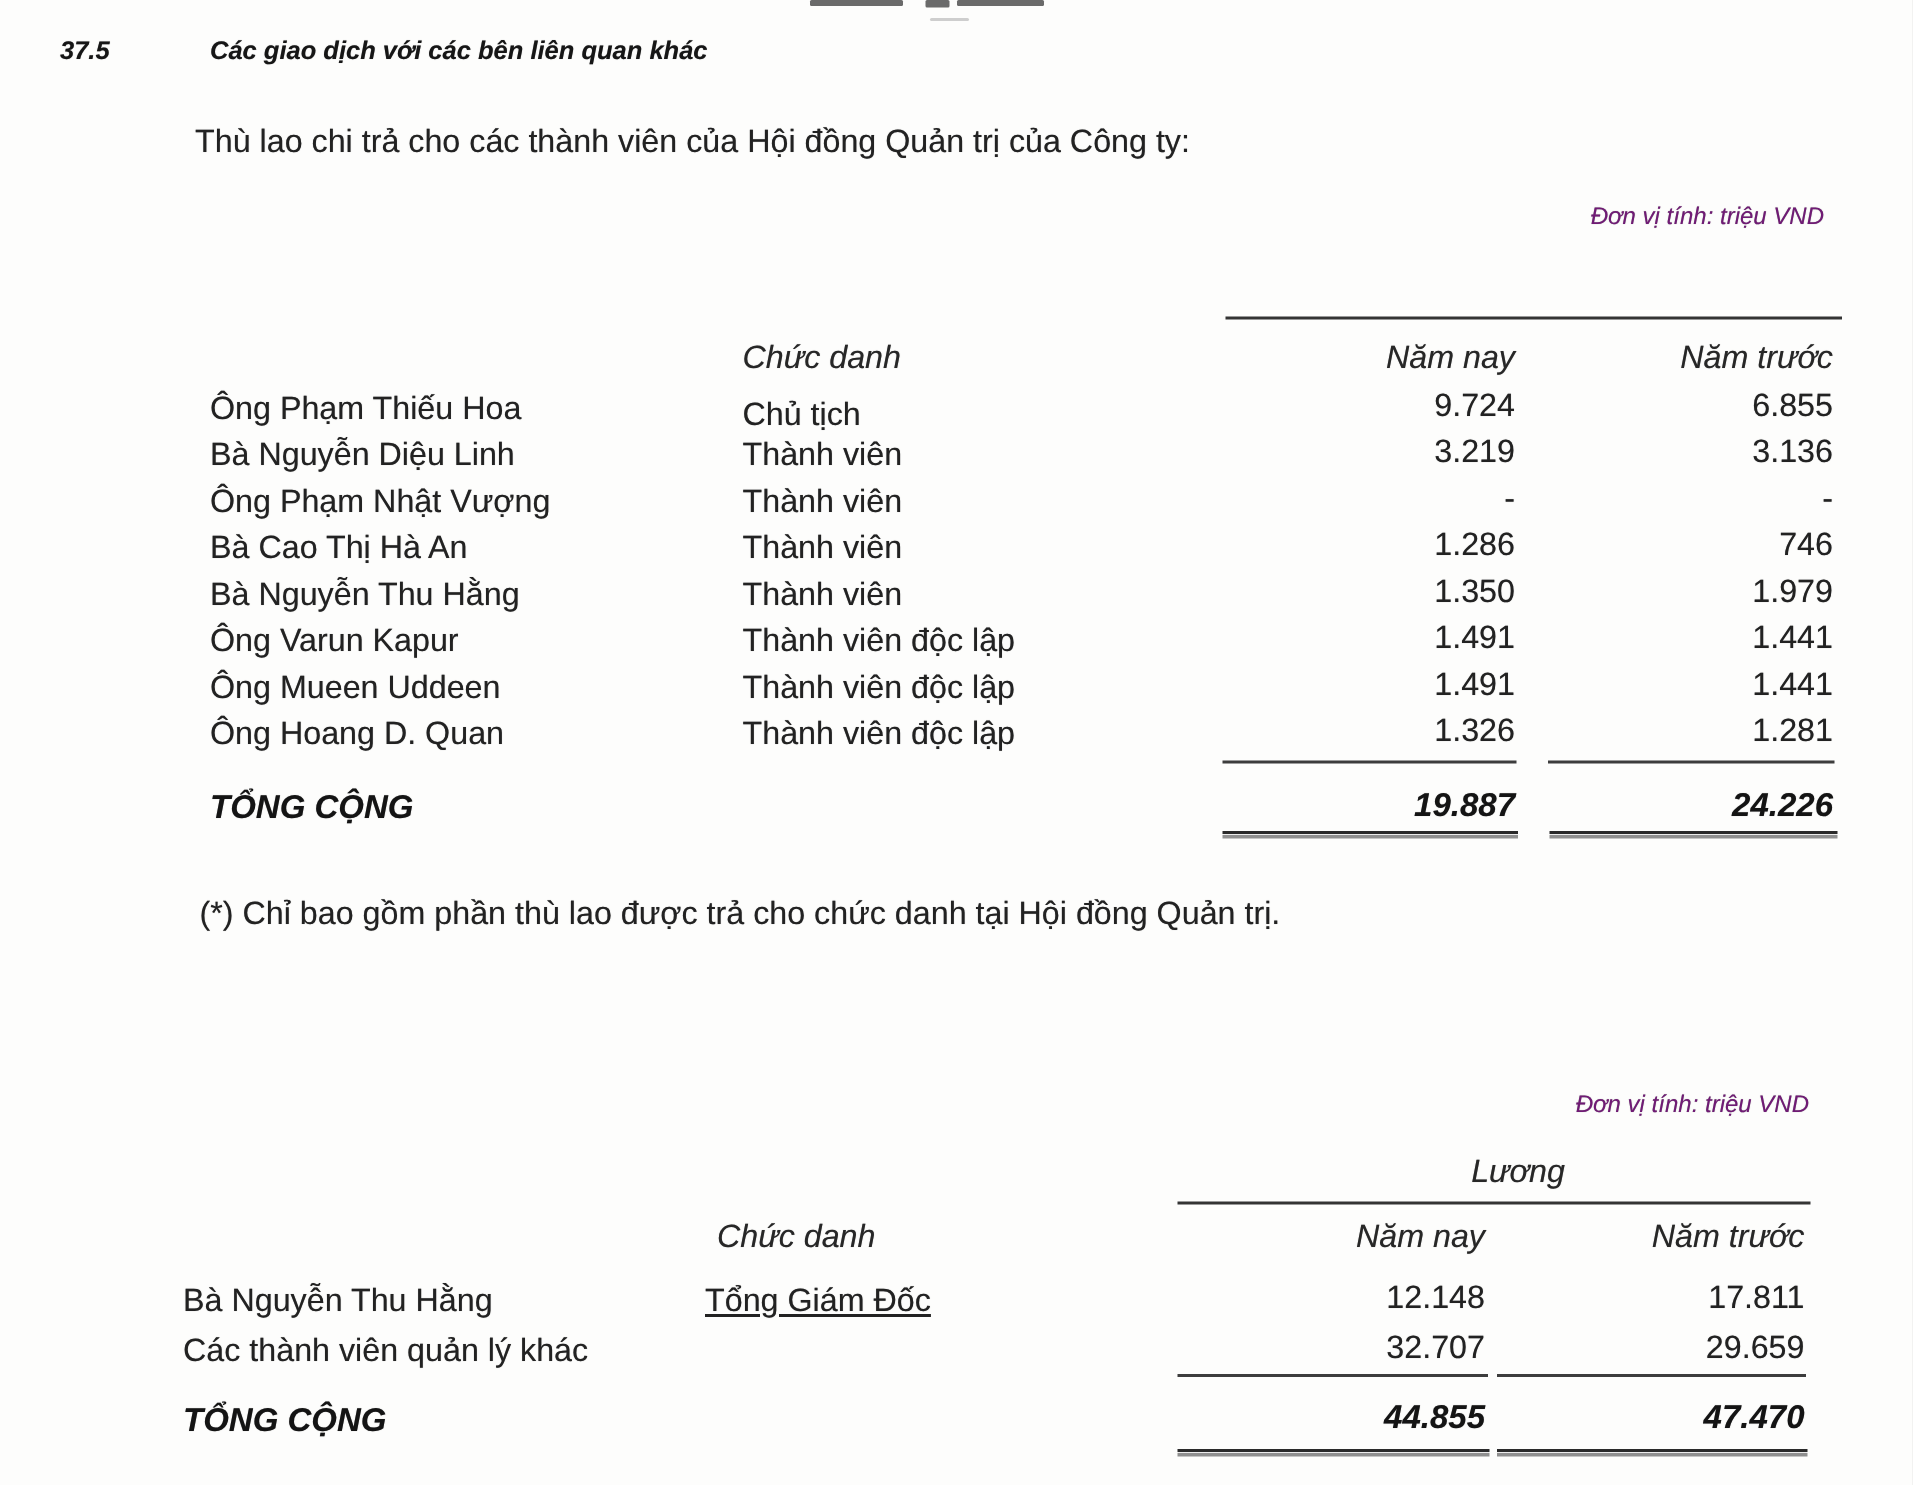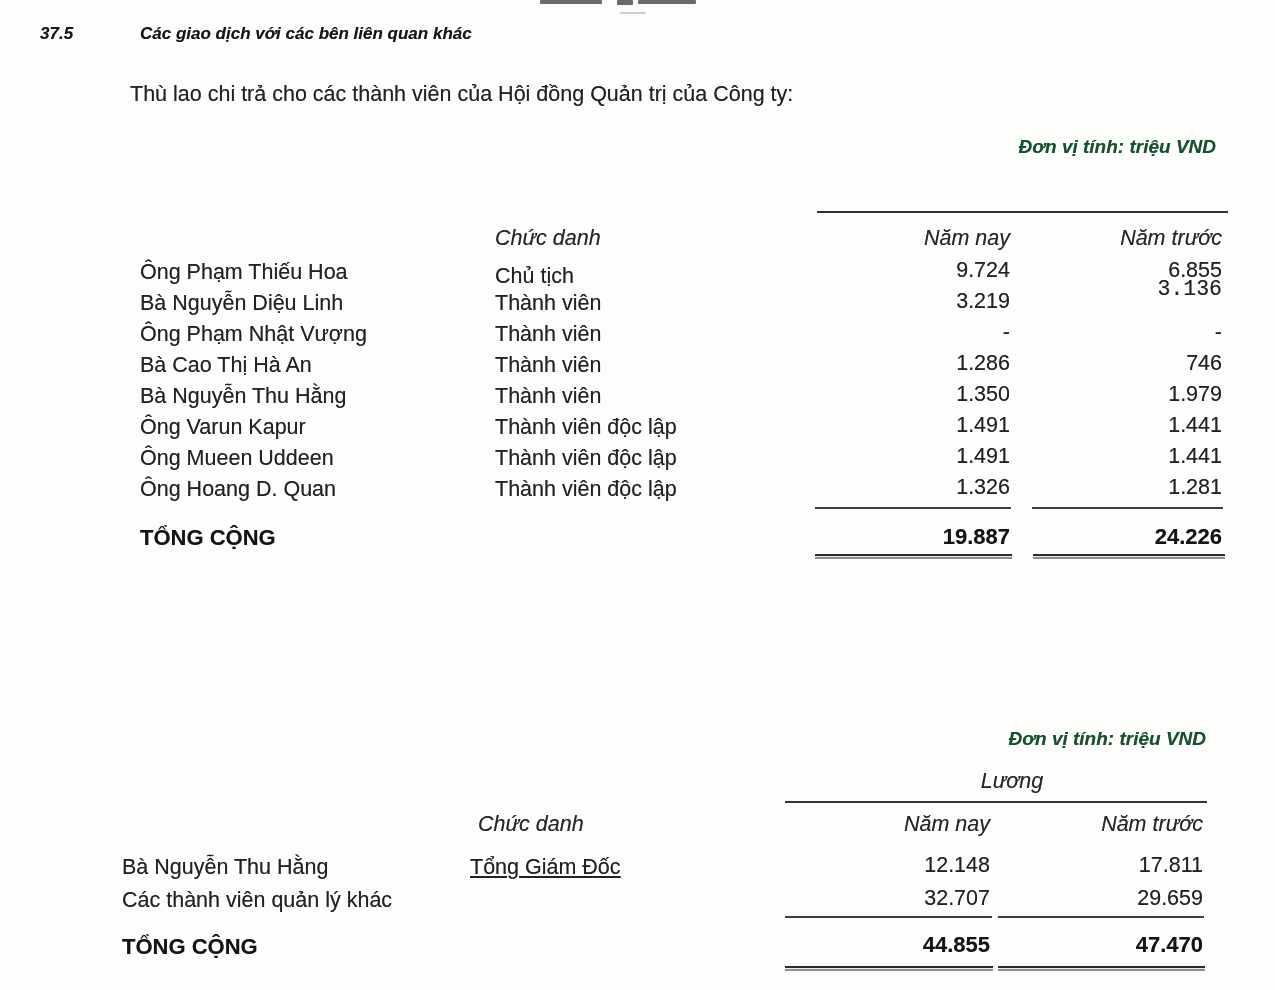--- a/index.html
+++ b/index.html
@@ -4,24 +4,24 @@
 <style>
   html,body{margin:0;padding:0;background:#e9e9e9;}
   .page{
     position:relative;width:1275px;height:990px;background:#fdfdfc;
     font-family:"Liberation Sans", sans-serif;color:#1e1e1e;overflow:hidden;
     text-shadow:0 0 .5px rgba(45,45,45,.55);
   }
   .abs{position:absolute;white-space:nowrap;}
   .h-section{font-size:17px;font-weight:bold;font-style:italic;color:#161616;}
   .body-text{font-size:21.5px;color:#222;}
-  .unit{font-size:19px;font-style:italic;color:#14532d;font-weight:bold;}
+  .unit{font-size:16px;font-style:italic;color:#701a75;}
   .colhead{font-size:21.5px;font-style:italic;color:#272727;}
   .cell{font-size:21.5px;color:#222;}
-  .total{font-size:22px;font-weight:bold;color:#141414;}
+  .total{font-size:22px;font-weight:bold;color:#141414;font-style:italic;}
   .rule{position:absolute;background:#343434;height:2px;}
   .rule-thin{position:absolute;background:#3d3d3d;height:2px;}
   .dline{
     position:absolute;height:5px;
     background:linear-gradient(to bottom,#2a2a2a 0 2px,#ececec 2px 3px,#8f8f8f 3px 5px);
   }
   .frag{position:absolute;background:#454545;border-radius:1px;}
   .row-left{position:absolute;left:140px;}
   .row-title{position:absolute;left:495px;}
   .n1{position:absolute;left:820px;width:190px;text-align:right;}
@@ -57,21 +57,21 @@
   <div>
     <span class="abs cell row-left" style="top:260px;">Ông Phạm Thiếu Hoa</span>
     <span class="abs cell row-title" style="top:264px;">Chủ tịch</span>
     <span class="abs cell n1" style="top:258px;">9.724</span>
     <span class="abs cell n2" style="top:258px;">6.855</span>
   </div>
   <div>
     <span class="abs cell row-left" style="top:291px;">Bà Nguyễn Diệu Linh</span>
     <span class="abs cell row-title" style="top:291px;">Thành viên</span>
     <span class="abs cell n1" style="top:289px;">3.219</span>
-    <span class="abs cell n2" style="top:277px;font-family:Liberation Mono, monospace;">3.136</span>
+    <span class="abs cell n2" style="top:289px;">3.136</span>
   </div>
   <div>
     <span class="abs cell row-left" style="top:322px;">Ông Phạm Nhật Vượng</span>
     <span class="abs cell row-title" style="top:322px;">Thành viên</span>
     <span class="abs cell n1" style="top:320px;">-</span>
     <span class="abs cell n2" style="top:320px;">-</span>
   </div>
   <div>
     <span class="abs cell row-left" style="top:353px;">Bà Cao Thị Hà An</span>
     <span class="abs cell row-title" style="top:353px;">Thành viên</span>
@@ -106,20 +106,21 @@
   <div class="rule-thin" style="left:815px;top:507px;width:196px;"></div>
   <div class="rule-thin" style="left:1032px;top:507px;width:191px;"></div>
 
   <div class="abs total row-left" style="top:525px;">TỔNG CỘNG</div>
   <div class="abs total n1" style="top:524px;">19.887</div>
   <div class="abs total n2" style="top:524px;">24.226</div>
 
   <div class="dline" style="left:815px;top:554px;width:197px;"></div>
   <div class="dline" style="left:1033px;top:554px;width:192px;"></div>
 
+  <div class="abs body-text" style="left:133px;top:597px;">(*) Chỉ bao gồm phần thù lao được trả cho chức danh tại Hội đồng Quản trị.</div>
 
 
   <div class="abs unit" style="right:69px;top:728px;">Đơn vị tính: triệu VND</div>
 
   <div class="abs colhead" style="left:817px;top:769px;width:390px;text-align:center;">Lương</div>
   <div class="rule" style="left:785px;top:801px;width:422px;"></div>
 
   <div class="abs colhead t2-title" style="top:812px;left:478px;">Chức danh</div>
   <div class="abs colhead t2n1" style="top:812px;">Năm nay</div>
   <div class="abs colhead t2n2" style="top:812px;">Năm trước</div>

